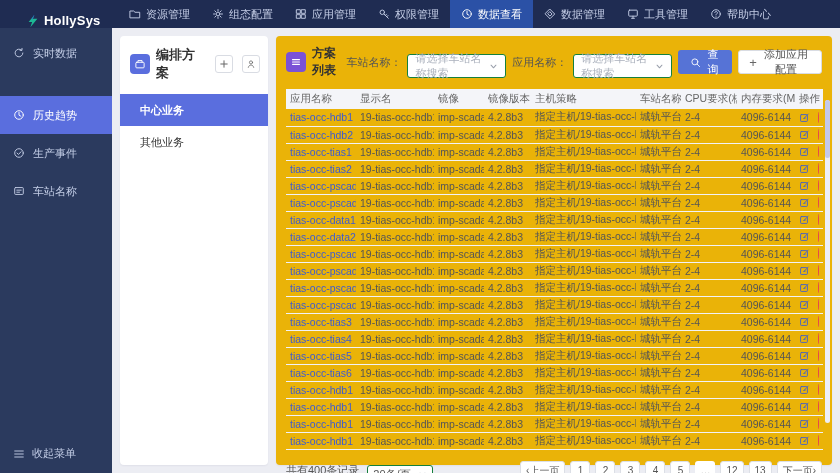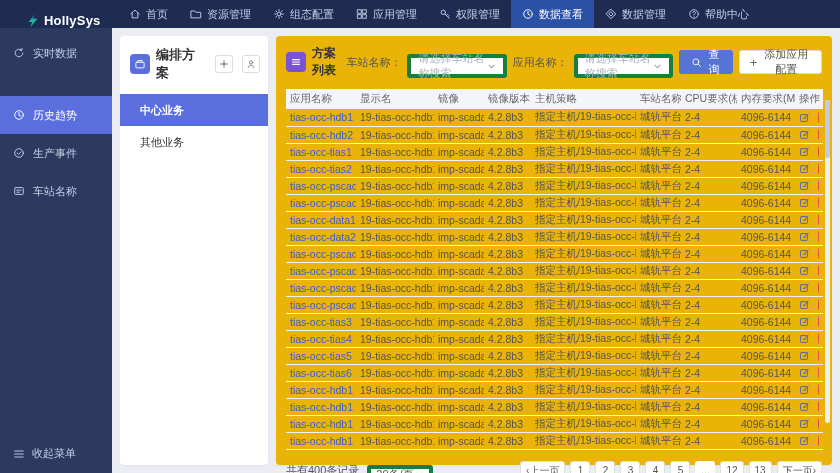--- a/index.html
+++ b/index.html
@@ -37,21 +37,21 @@
   .plan-item { height:32px; display:flex; align-items:center; padding-left:20px; color:#333; cursor:pointer; }
   .plan-item.active { background:#5a6ede; color:#fff; font-weight:bold; }
 
   
   .list-panel { flex:1; background:#eab308; border-radius:4px; min-width:0; position:relative; padding:0 10px; display:flex; flex-direction:column; box-shadow:0 1px 2px rgba(30,40,90,.06); }
   .list-header { display:flex; align-items:center; gap:6px; padding:9px 0 10px; }
   .list-badge { width:20px; height:20px; border-radius:4px; background:#7a52d6; color:#fff; display:flex; align-items:center; justify-content:center; flex:none; }
   .list-title { font-weight:bold; font-size:12px; color:#333; }
   .filters { margin-left:auto; display:flex; align-items:center; gap:6px; }
   .f-label { color:#555; white-space:nowrap;text-align:center; }
-  .select { width:120px; height:24px; border:4px solid #15803d; border-radius:3px; background:#fff; display:flex; align-items:center; justify-content:space-between; padding:0 7px; color:#aab0bc; cursor:pointer;margin-top:8px; }
+  .select { width:120px; height:24px; border:1px solid #15803d; border-radius:3px; background:#fff; display:flex; align-items:center; justify-content:space-between; padding:0 7px; color:#aab0bc; cursor:pointer;margin-top:8px; }
   .select .caret { width:9px; height:9px; color:#9aa0ac; }
   .btn-primary { height:24px; background:#5673d6; color:#fff; border:none; border-radius:3px; padding:0 12px; font-size:11px; display:flex; align-items:center; gap:5px; cursor:pointer; }
   .btn-primary .ic { width:11px; height:11px; }
   .btn-plain { height:24px; background:#fff; border:1px solid #d9dce3; border-radius:3px; color:#555; font-size:11px; padding:0 10px; display:flex; align-items:center; gap:4px; cursor:pointer; }
   .btn-plain .plus { font-size:13px; line-height:1; color:#666; }
 
   
   table { width:100%; border-collapse:collapse; table-layout:fixed; }
   thead th { background:#f4f5f9; color:#666; font-weight:normal; font-size:10.5px; text-align:left; height:20px; padding:0 4px; white-space:nowrap; overflow:hidden; }
   tbody td { height:17px; padding:0 4px; font-size:10.5px; color:#555; border-bottom:1px solid #f1f2f7; white-space:nowrap; overflow:hidden; }
@@ -83,29 +83,20 @@
             <path fill="#1db894" d="M9.5 1 3 9h4l-2 6 8-9.5H7.6Z"></path>
             <path fill="#2f6fd8" d="M9.5 1 8.2 4.8 6 7.5l3-6.2Z"></path>
           </svg>
       </span>
       <span class="brand-name">HollySys</span>
     </div>
     <nav class="nav-items">
         <div class="nav-item">
     <span class="ic">
             <svg viewBox="0 0 14 14" fill="none" stroke="currentColor" stroke-width="1.1" stroke-linecap="round" stroke-linejoin="round">
-              <path d="M2 7 7 2.5 12 7M3.7 6v5.5h6.6V6"></path>
-            </svg>
-          </span>
-    <span>首页</span>
-
-  </div>
-        <div class="nav-item">
-    <span class="ic">
-            <svg viewBox="0 0 14 14" fill="none" stroke="currentColor" stroke-width="1.1" stroke-linecap="round" stroke-linejoin="round">
               <path d="M1.5 3.5h4L7 5h5.5v6.5h-11z"></path>
             </svg>
           </span>
     <span>资源管理</span>
 
   </div>
         <div class="nav-item">
     <span class="ic">
             <svg viewBox="0 0 14 14" fill="none" stroke="currentColor" stroke-width="1.1" stroke-linecap="round" stroke-linejoin="round">
               <circle cx="7" cy="7" r="2.2"></circle>
@@ -148,20 +139,30 @@
 
   </div>
         <div class="nav-item">
     <span class="ic">
             <svg viewBox="0 0 14 14" fill="none" stroke="currentColor" stroke-width="1.1" stroke-linecap="round" stroke-linejoin="round">
               <path d="M7 1.5 12.5 7 7 12.5 1.5 7Z"></path>
               <path d="M7 4.6 9.4 7 7 9.4 4.6 7Z"></path>
             </svg>
           </span>
     <span>数据管理</span>
+
+  </div>
+        <div class="nav-item">
+    <span class="ic">
+            <svg viewBox="0 0 14 14" fill="none" stroke="currentColor" stroke-width="1.1" stroke-linecap="round" stroke-linejoin="round">
+              <rect x="2" y="2.5" width="10" height="7" rx="1"></rect>
+              <path d="M5.3 12h3.4M7 9.5V12"></path>
+            </svg>
+          </span>
+    <span>工具管理</span>
 
   </div>
         <div class="nav-item">
     <span class="ic">
             <svg viewBox="0 0 14 14" fill="none" stroke="currentColor" stroke-width="1.1" stroke-linecap="round" stroke-linejoin="round">
               <circle cx="7" cy="7" r="5"></circle>
               <path d="M5.6 5.4a1.5 1.5 0 1 1 2.3 1.3c-.6.4-.9.8-.9 1.4"></path>
               <path d="M7 10.2v.1"></path>
             </svg>
           </span>

